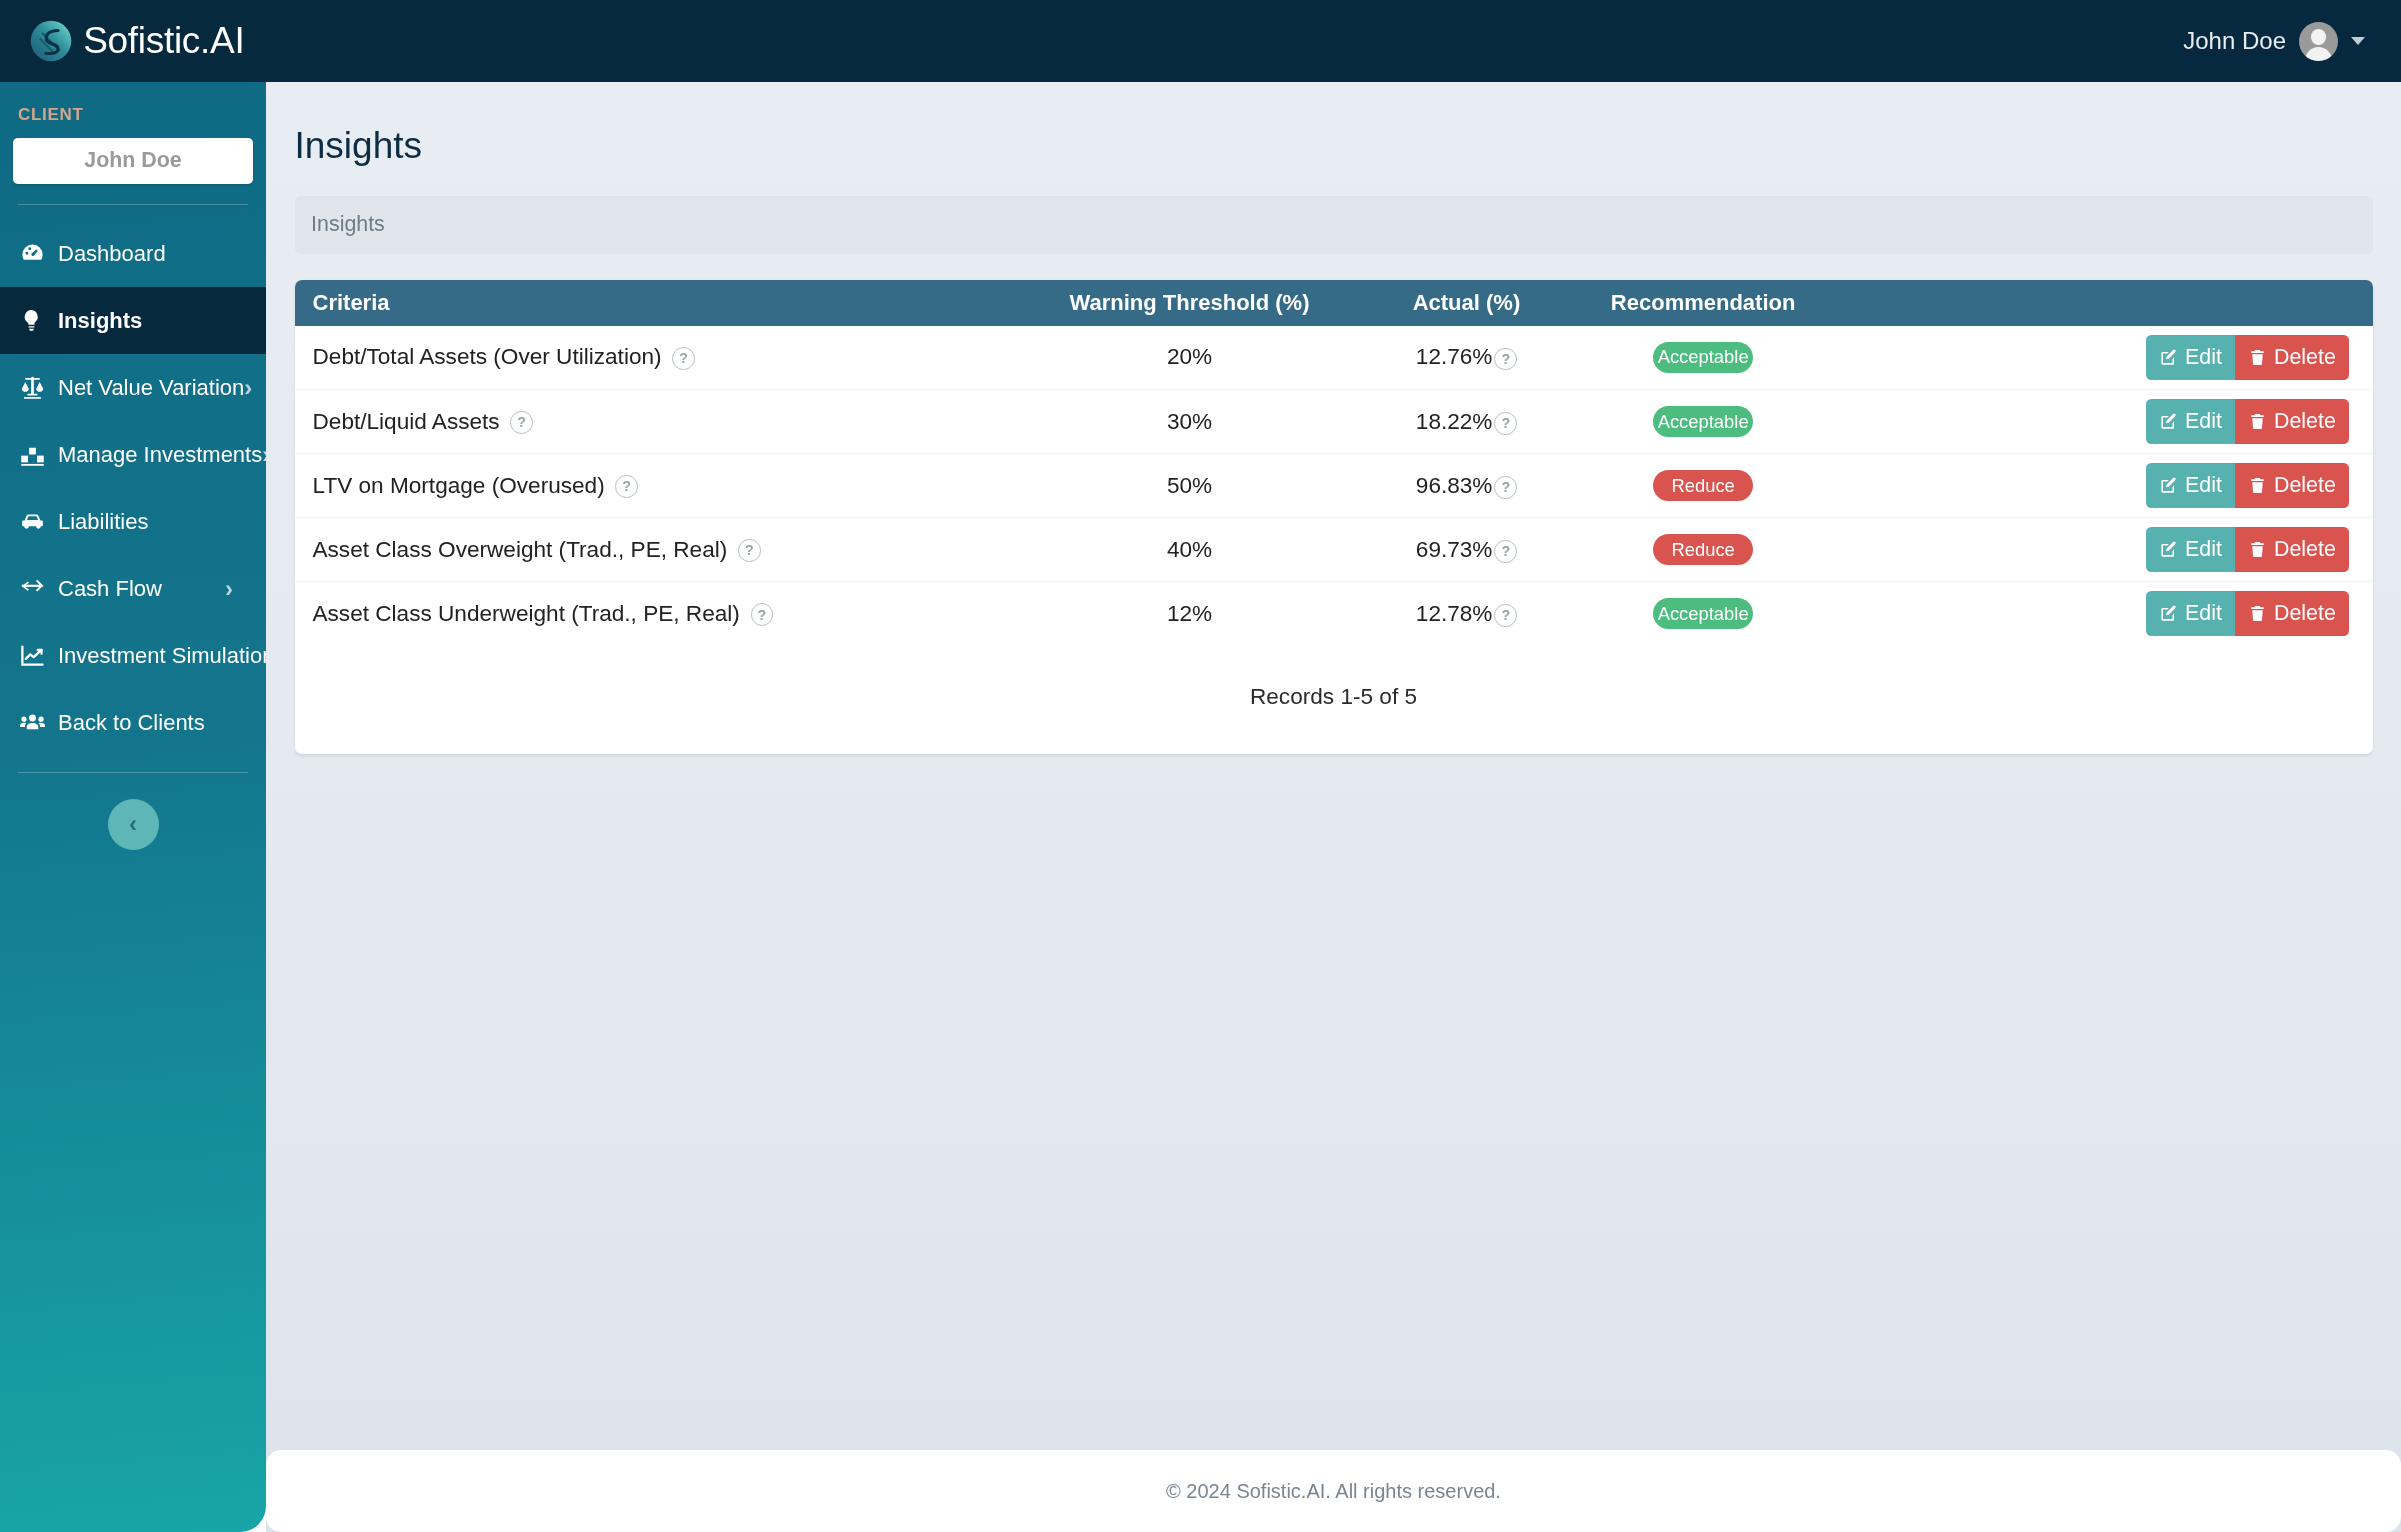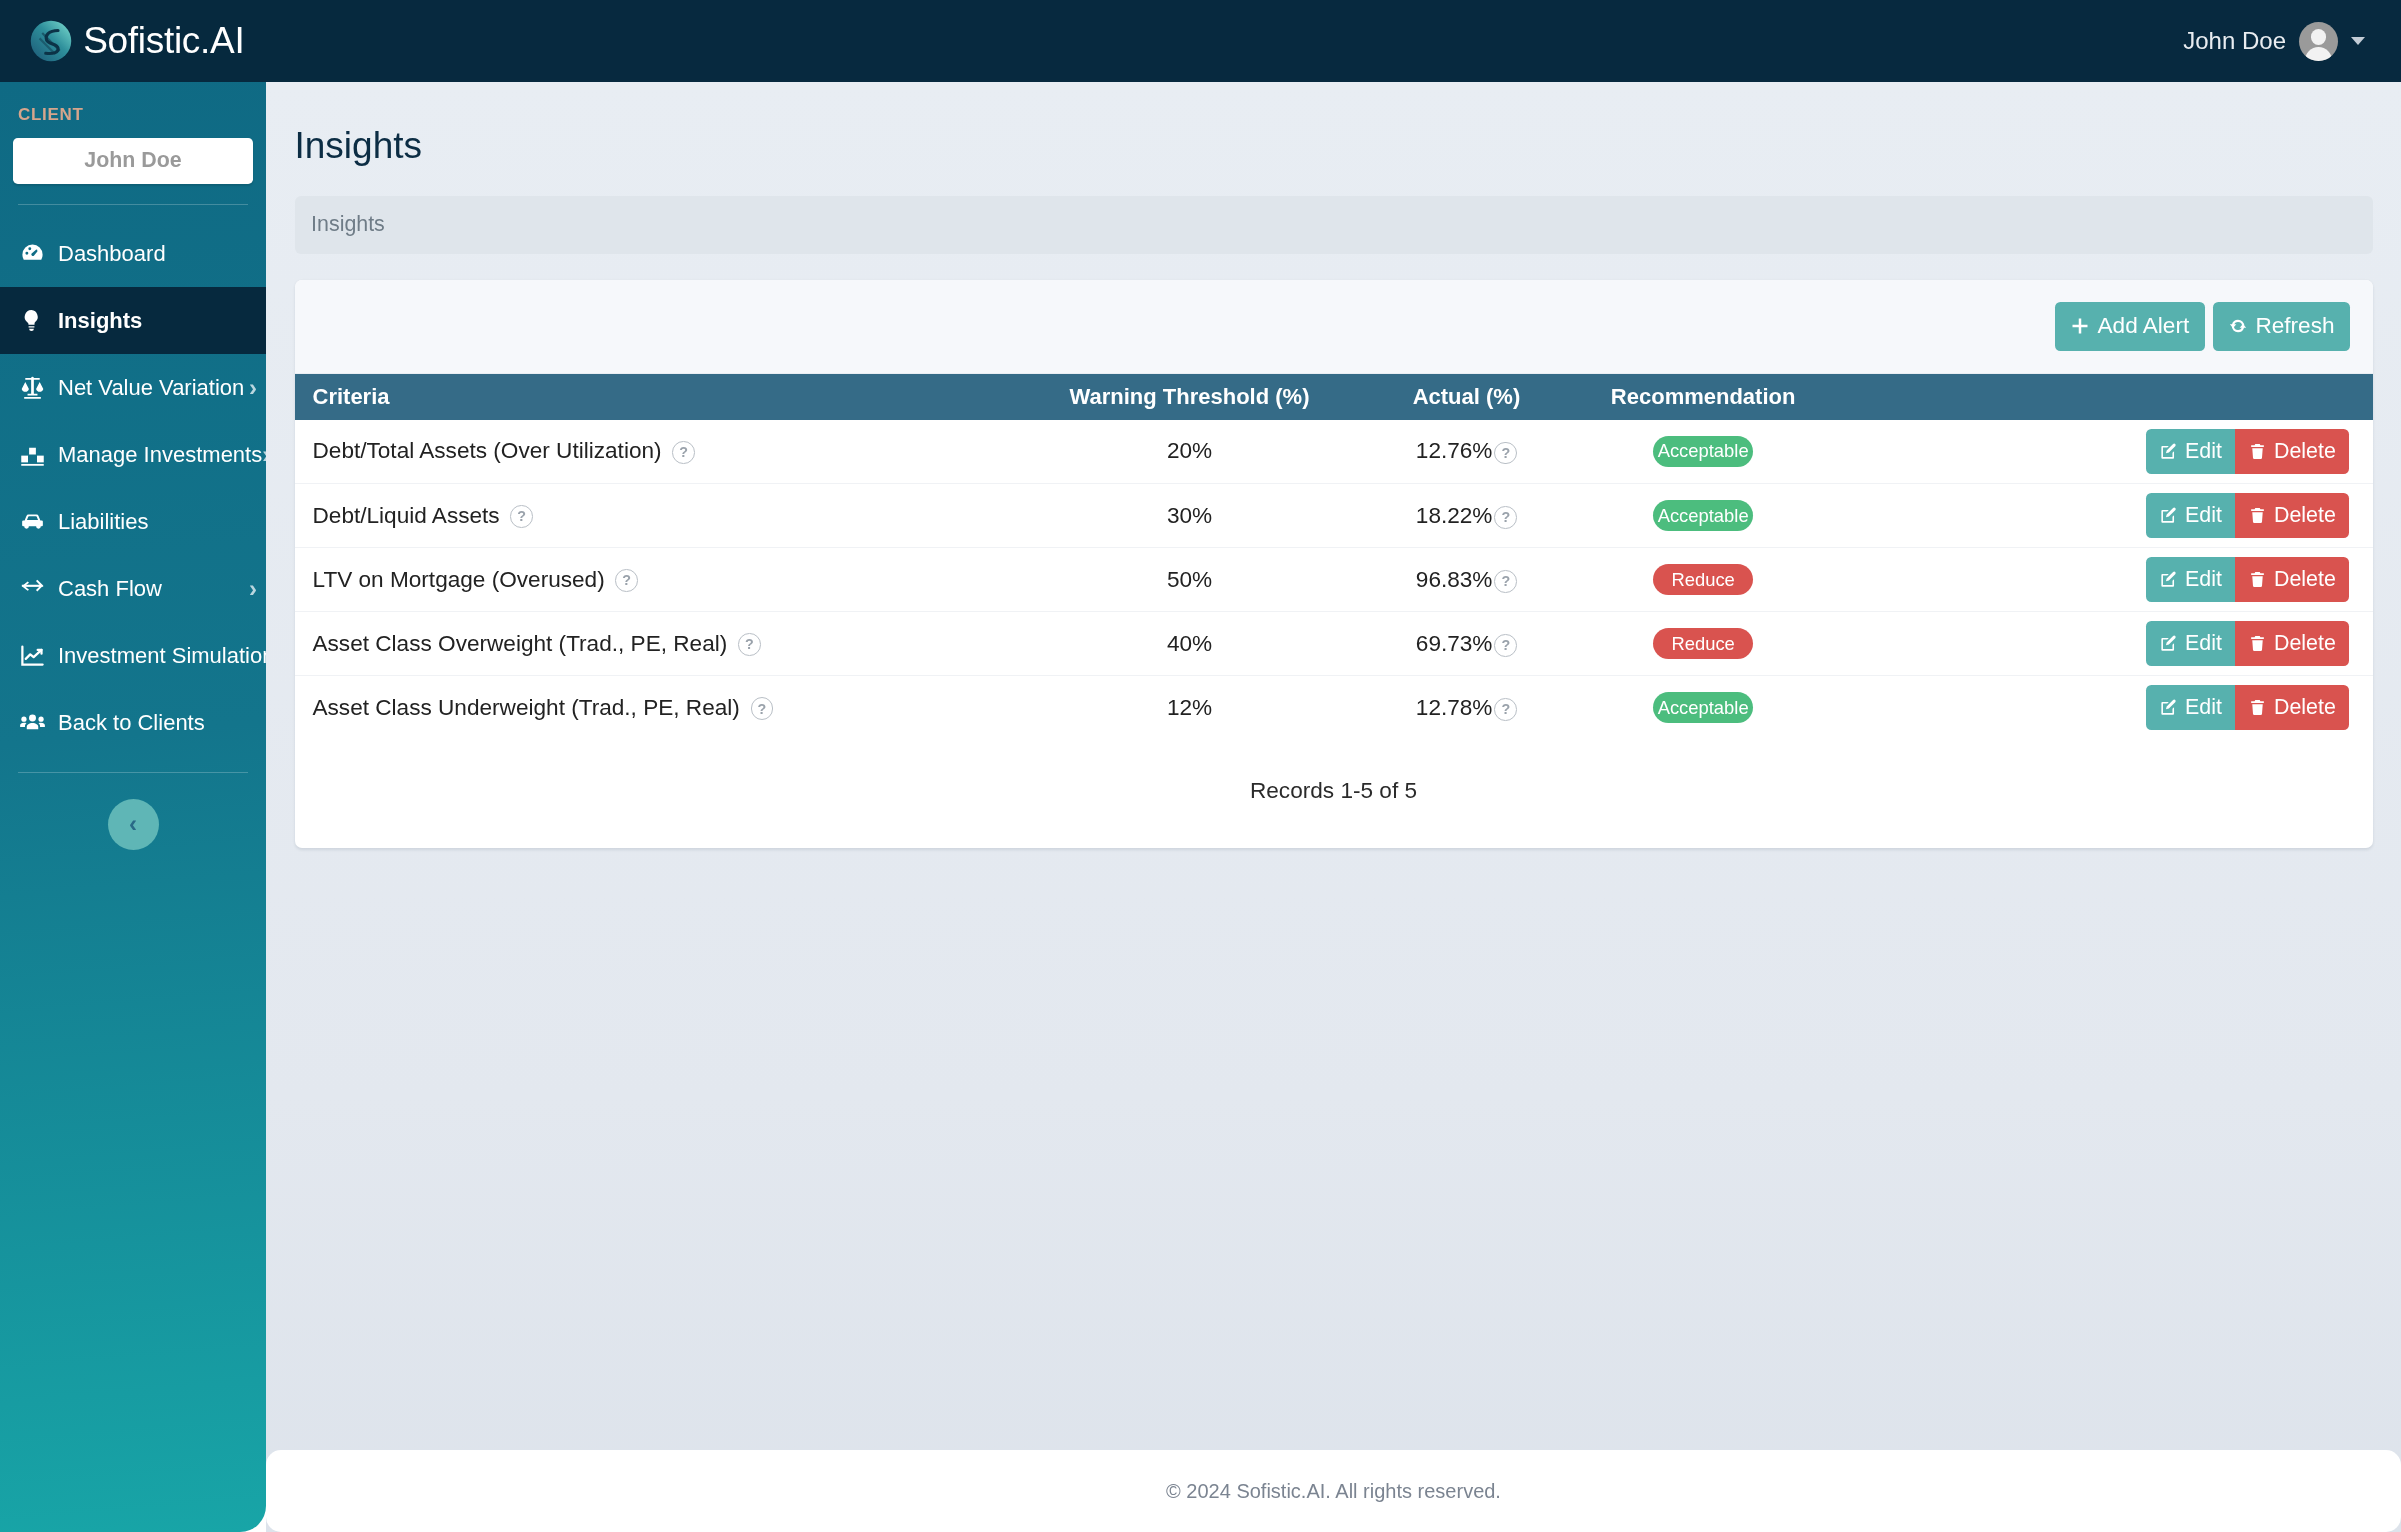--- a/index.html
+++ b/index.html
@@ -77,21 +77,21 @@
     color: #9a9a9a; font-size: 21.4px; font-weight: 700;
     box-shadow: 0 1.2px 1.8px rgba(0,0,0,.12);
   }
   .side-divider {
     margin: 20px 18px 0 18px; height: 1.2px;
     background: rgba(255,255,255,.22);
   }
   .nav-list { margin-top: 15.4px; }
   .nav-item {
     height: 67px; display: flex; align-items: center;
-    padding: 0 9px 0 19px; color: #ffffff;
+    padding: 0 33px 0 19px; color: #ffffff;
     font-size: 22px; position: relative;
   }
   .nav-item.active { background: #06293e; font-weight: 700; }
   .nav-icon {
     width: 33px; flex: 0 0 33px; display: flex;
     align-items: center; justify-content: flex-start;
   }
   .nav-icon svg { display: block; }
   .nav-label { margin-left: 6px; white-space: nowrap; }
   .nav-chevron {
@@ -358,39 +358,20 @@
 <main class="main">
 
   <h1 class="page-title">Insights</h1>
 
   <div class="breadcrumb">
     <span>Insights</span>
   </div>
 
   <section class="card">
 
-    <div class="card-head">
-      <button class="btn">
-        <span>
-          <svg width="20" height="20" viewBox="0 0 24 24" fill="#fff">
-              <path d="M10.5 3h3v7.5H21v3h-7.5V21h-3v-7.5H3v-3h7.5z"></path>
-            </svg>
-        </span>
-        <span>Add Alert</span>
-      </button>
-      <button class="btn">
-        <span>
-          <svg width="20" height="20" viewBox="0 0 24 24" fill="#fff">
-              <path d="M12 4.5A7.5 7.5 0 004.8 10H2.2l3.9 4.4L10 10H7.4A4.9 4.9 0 0112 7.1a4.9 4.9 0 014.9 4.9h2.6A7.5 7.5 0 0012 4.5z"></path>
-              <path d="M12 19.5a7.5 7.5 0 007.2-5.5h2.6L17.9 9.6 14 14h2.6A4.9 4.9 0 0112 16.9 4.9 4.9 0 017.1 12H4.5a7.5 7.5 0 007.5 7.5z"></path>
-            </svg>
-        </span>
-        <span>Refresh</span>
-      </button>
-    </div>
 
     <table>
       <thead>
         <tr>
           <th class="col-criteria">Criteria</th>
           <th>Warning Threshold (%)</th>
           <th>Actual (%)</th>
           <th>Recommendation</th>
           <th class="col-actions"></th>
         </tr>

